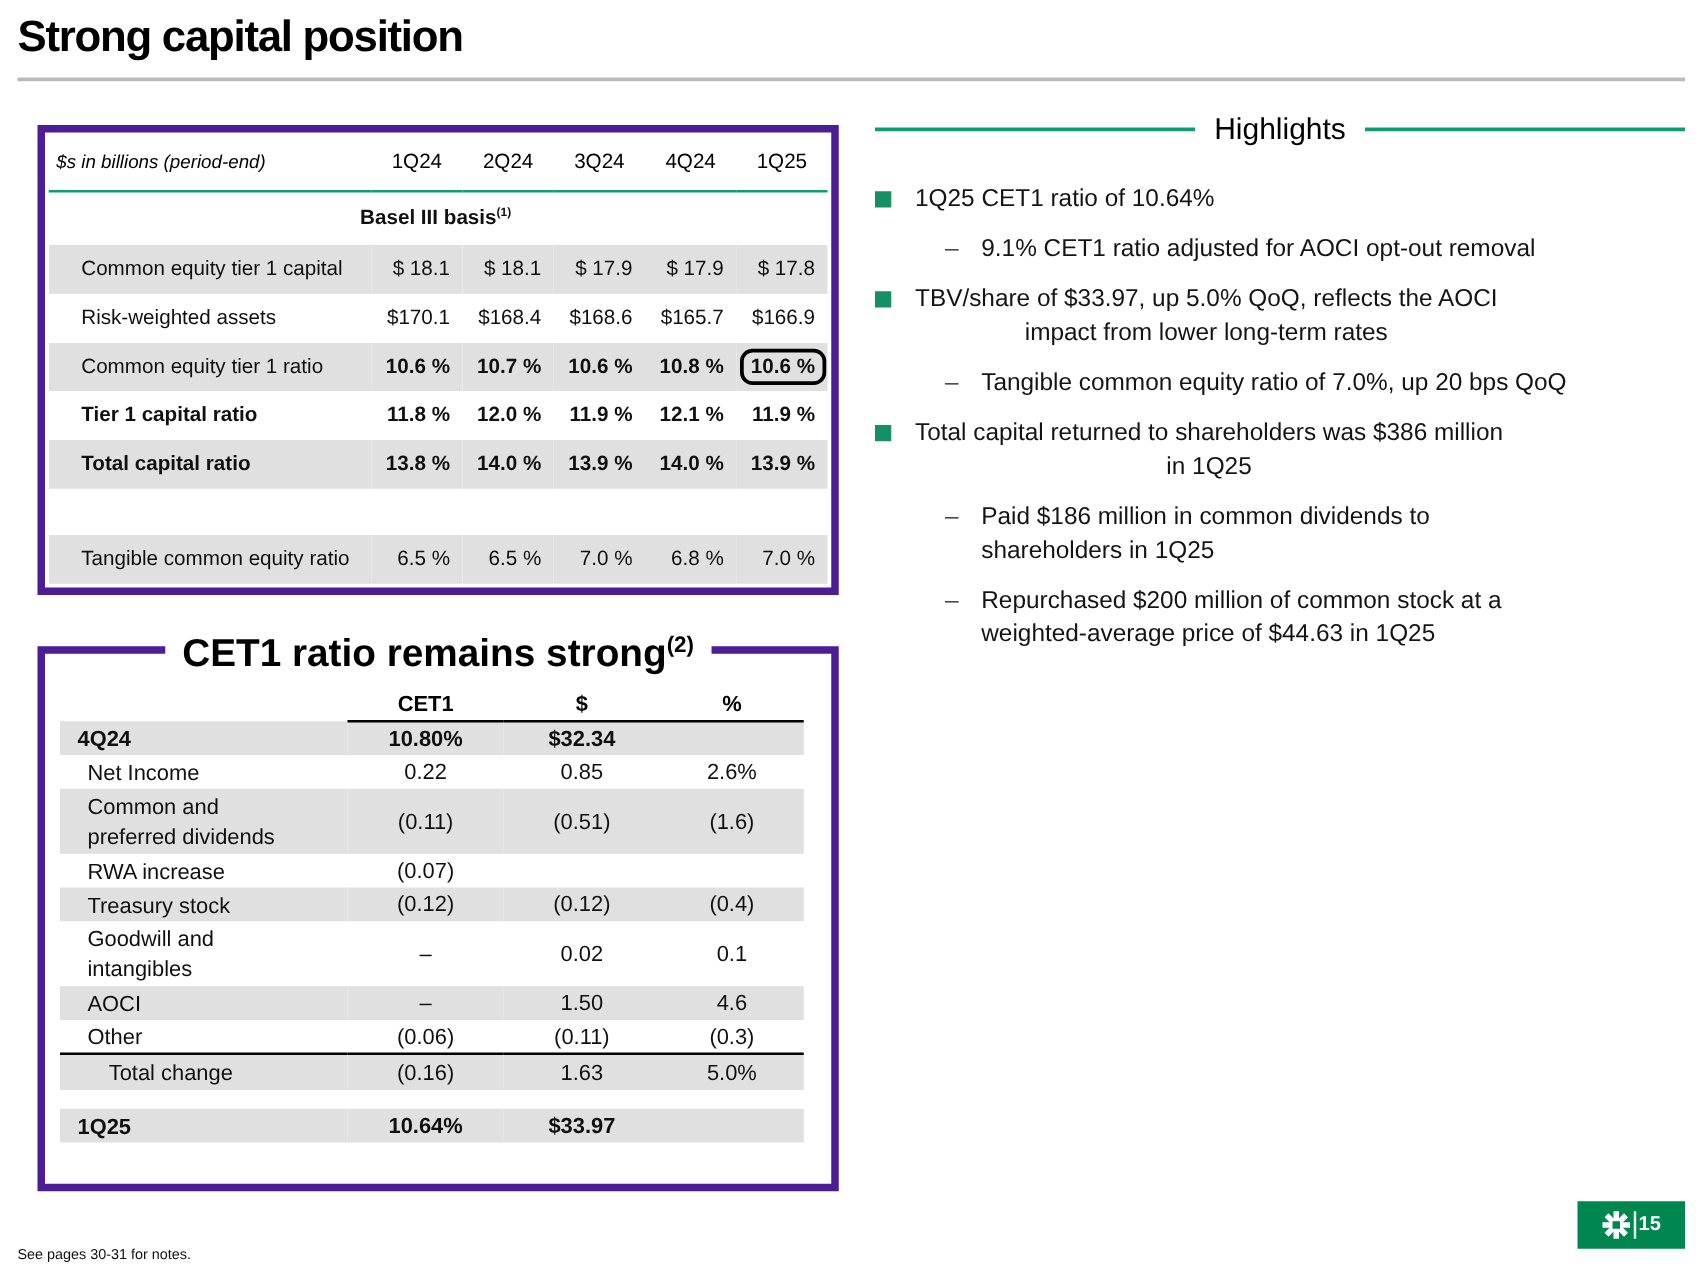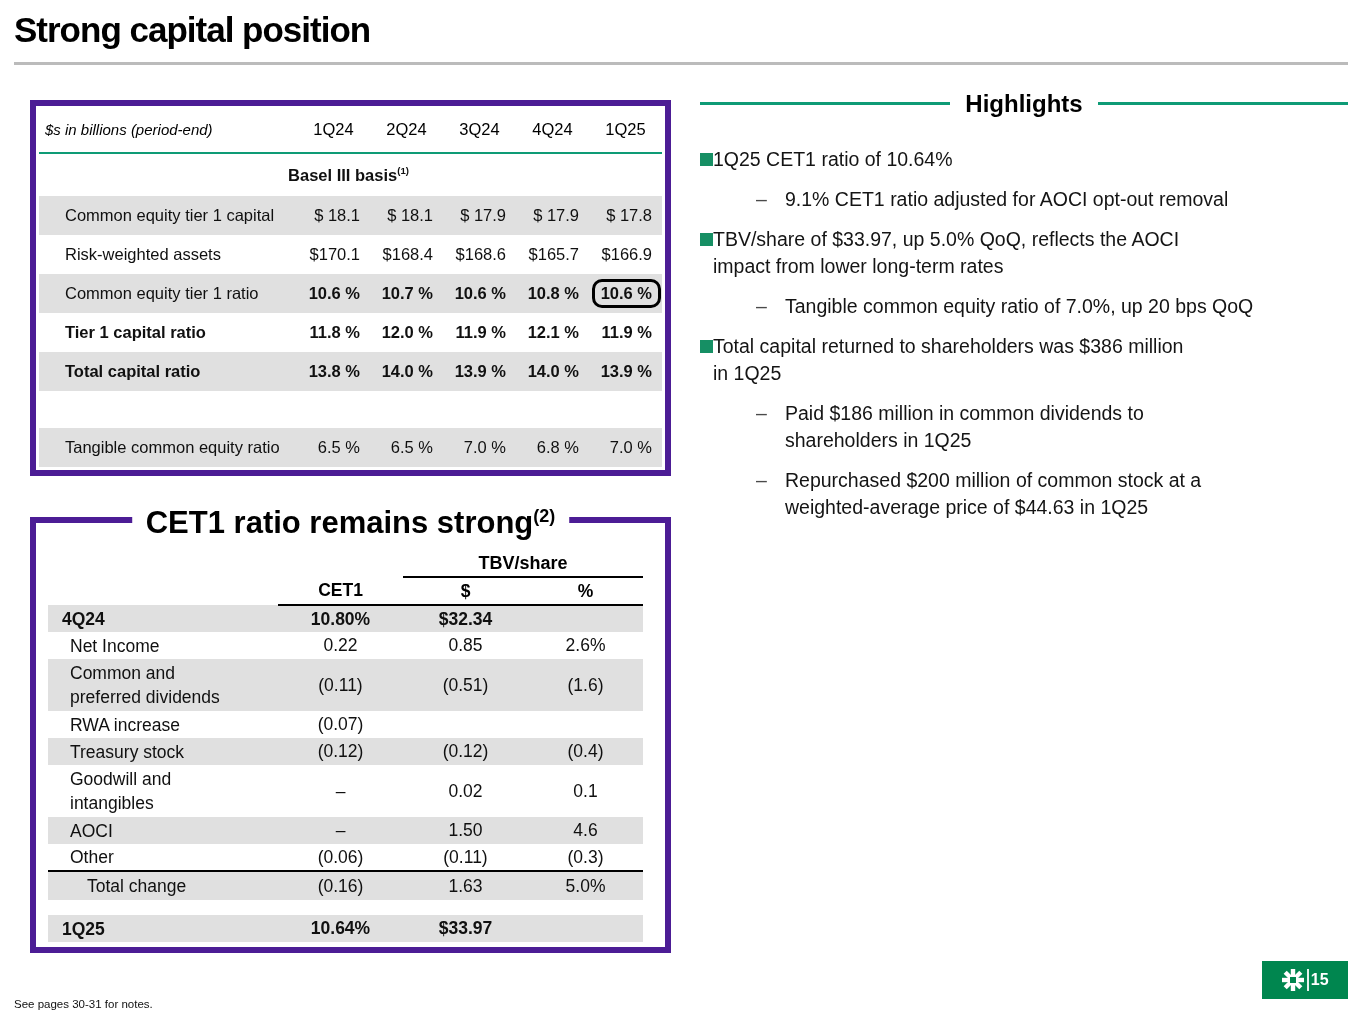--- a/index.html
+++ b/index.html
@@ -64,23 +64,23 @@
   .walk tr.grp td{font-weight:700;}
   .walk tr.grp td.lbl{padding-left:14px;}
   .walk tr.total td{border-top:2.5px solid #000;height:28px;}
   .walk tr.total td.lbl{padding-left:39px;}
   .walk tr.gap td{height:15px;background:#fff;}
 
   
   .highlights{position:absolute;left:700px;top:88px;width:648px;}
   .hl-head{display:flex;align-items:center;gap:15px;height:31px;}
   .hl-head .line{flex:1 1 auto;height:2.5px;background:#0e9b76;}
-  .hl-head h2{margin:0;font-size:24px;font-weight:700;color:#000;white-space:nowrap;}
+  .hl-head h2{margin:0;font-size:24px;font-weight:400;color:#000;white-space:nowrap;}
   .hl-list{margin-top:27px;}
-  .bullet{display:flex;margin-bottom:13px;}
+  .bullet{display:flex;gap:19px;margin-bottom:13px;text-align:center;}
   .bullet .sq{flex:0 0 13px;width:13px;height:13px;background:#168f64;margin-top:7px;}
   .btxt{font-size:19.5px;line-height:27px;white-space:pre-line;color:#141414;}
   .sub{display:flex;gap:17px;margin:0 0 13px 56px;}
   .sub .dash{font-size:19.5px;line-height:27px;color:#4a4a4a;flex:0 0 12px;}
 
   
   .note{position:absolute;left:14px;top:998px;font-size:11.5px;color:#111;}
   .logo-box{
     position:absolute;left:1262px;top:961px;width:86px;height:38px;background:#00864f;
     display:flex;align-items:center;justify-content:center;gap:2px;
@@ -178,25 +178,20 @@
   <section class="panel panel-cet1">
     <div class="legend"><span>CET1 ratio remains strong</span><sup>(2)</sup></div>
     <table class="walk">
       <colgroup>
         <col style="width:230px">
           <col style="width:125px">
           <col style="width:125px">
           <col style="width:115px">
       </colgroup>
       <tbody>
-        <tr class="group-hd">
-          <th></th>
-            <th></th>
-          <th class="tbv" colspan="2">TBV/share</th>
-        </tr>
         <tr class="col-hd">
           <th></th>
           <th class="u">CET1</th>
           <th class="u">$</th>
           <th class="u">%</th>
         </tr>
         <tr class="stripe grp r1">
           <td class="lbl">4Q24</td>
           <td class="num">10.80%</td>
           <td class="num">$32.34</td>

